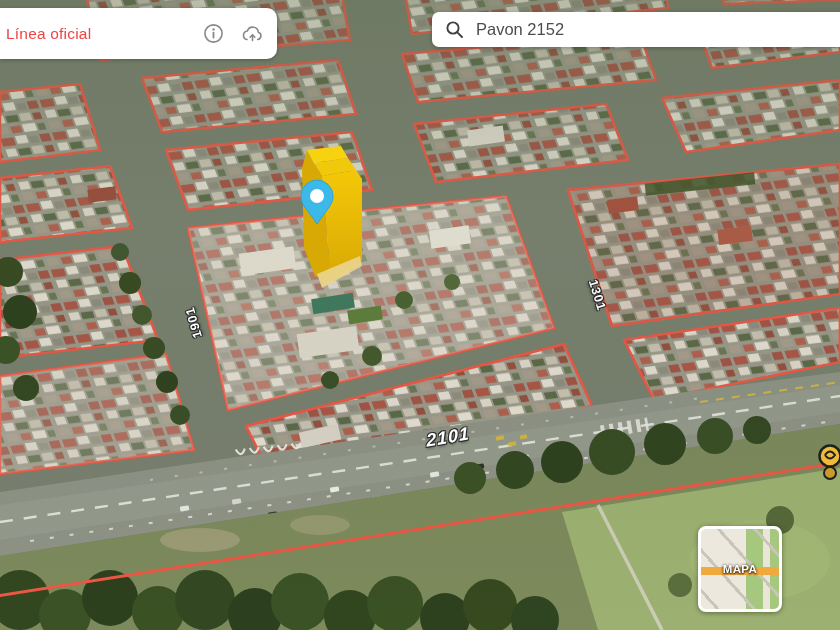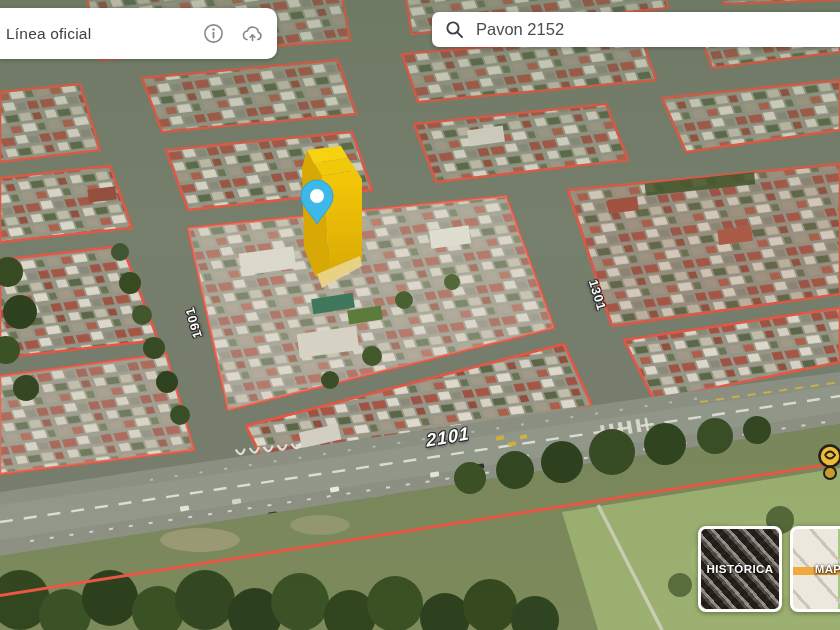--- a/index.html
+++ b/index.html
@@ -18,21 +18,21 @@
   }
   #lbl-2101{left:426px;top:428px;font-size:18px;font-style:italic;transform:rotate(-10deg) skewX(-6deg);}
   #lbl-1901{left:172px;top:316px;width:44px;text-align:center;font-size:12.5px;transform:rotate(-106deg);}
   #lbl-1301{left:575px;top:289px;width:44px;text-align:center;font-size:12.5px;transform:rotate(73deg);}
   
   #official-panel{
     position:absolute;left:0;top:8px;width:277px;height:51px;background:#fff;
     border-radius:0 10px 10px 0;box-shadow:0 1px 4px rgba(0,0,0,.25);
     display:flex;align-items:center;
   }
-  #official-panel .title{margin-left:6px;font-size:15.5px;color:#404040;letter-spacing:.2px;}
+  #official-panel .title{margin-left:6px;font-size:15.5px;color:#ef4444;letter-spacing:.2px;}
   #official-panel .icons{margin-left:auto;display:flex;align-items:center;gap:13px;padding-right:12px;}
   .icon-btn{width:26px;height:26px;display:flex;align-items:center;justify-content:center;border:none;background:transparent;padding:0;cursor:pointer;}
   
   #search-bar{
     position:absolute;left:432px;top:12px;width:430px;height:35px;background:#fff;
     border-radius:7px;box-shadow:0 1px 4px rgba(0,0,0,.28);
     display:flex;align-items:center;padding-left:13px;box-sizing:border-box;
   }
   #search-input{
     border:none;outline:none;background:transparent;flex:1;margin-left:10px;
@@ -263,19 +263,16 @@
 
 <div id="search-bar">
   <svg width="19" height="19" viewBox="0 0 19 19">
     <circle cx="8" cy="8" r="5.6" fill="none" stroke="#3f4042" stroke-width="1.9"></circle>
     <line x1="12.3" y1="12.3" x2="17" y2="17" stroke="#3f4042" stroke-width="1.9" stroke-linecap="round"></line>
   </svg>
   <input id="search-input" type="text" value="Pavon 2152" style="">
 </div>
 
 <div id="layer-switcher">
-  <button class="thumb" id="thumb-historica">
-    <span class="thumb-label">HISTÓRICA</span>
-  </button>
   <button class="thumb" id="thumb-mapa">
     <span class="thumb-label">MAPA</span>
   </button>
 </div>
 
 </body></html>

